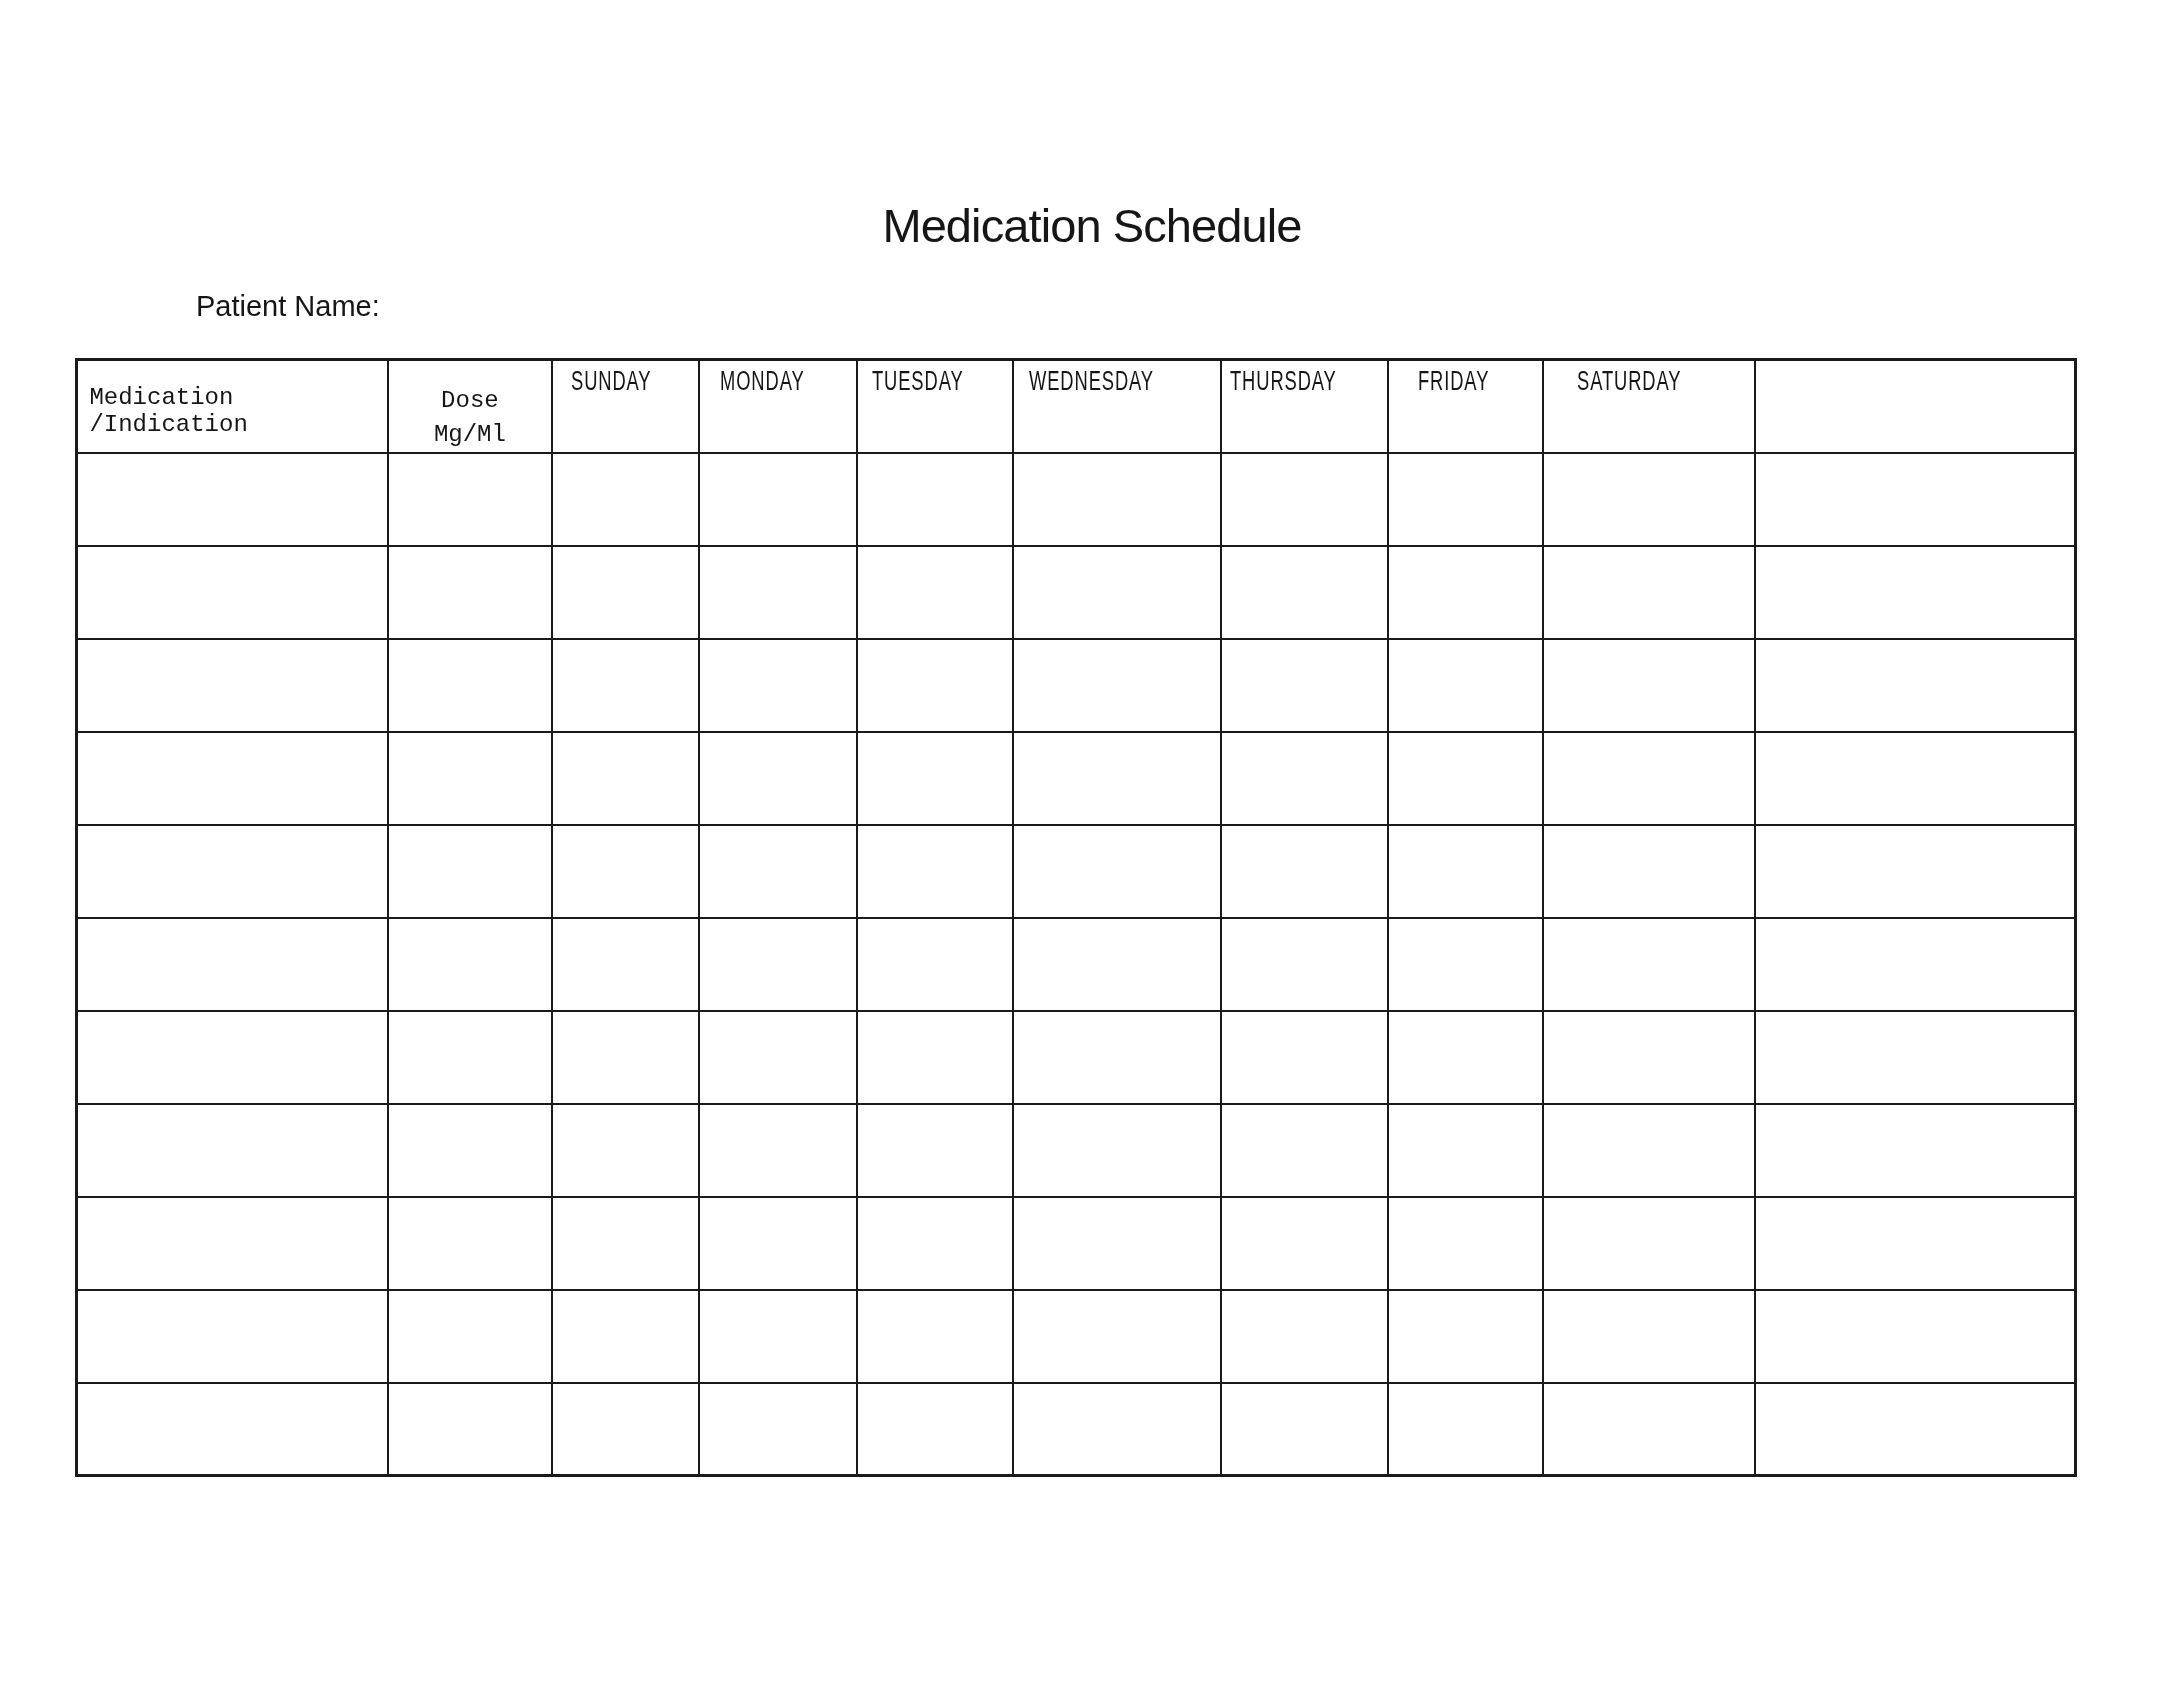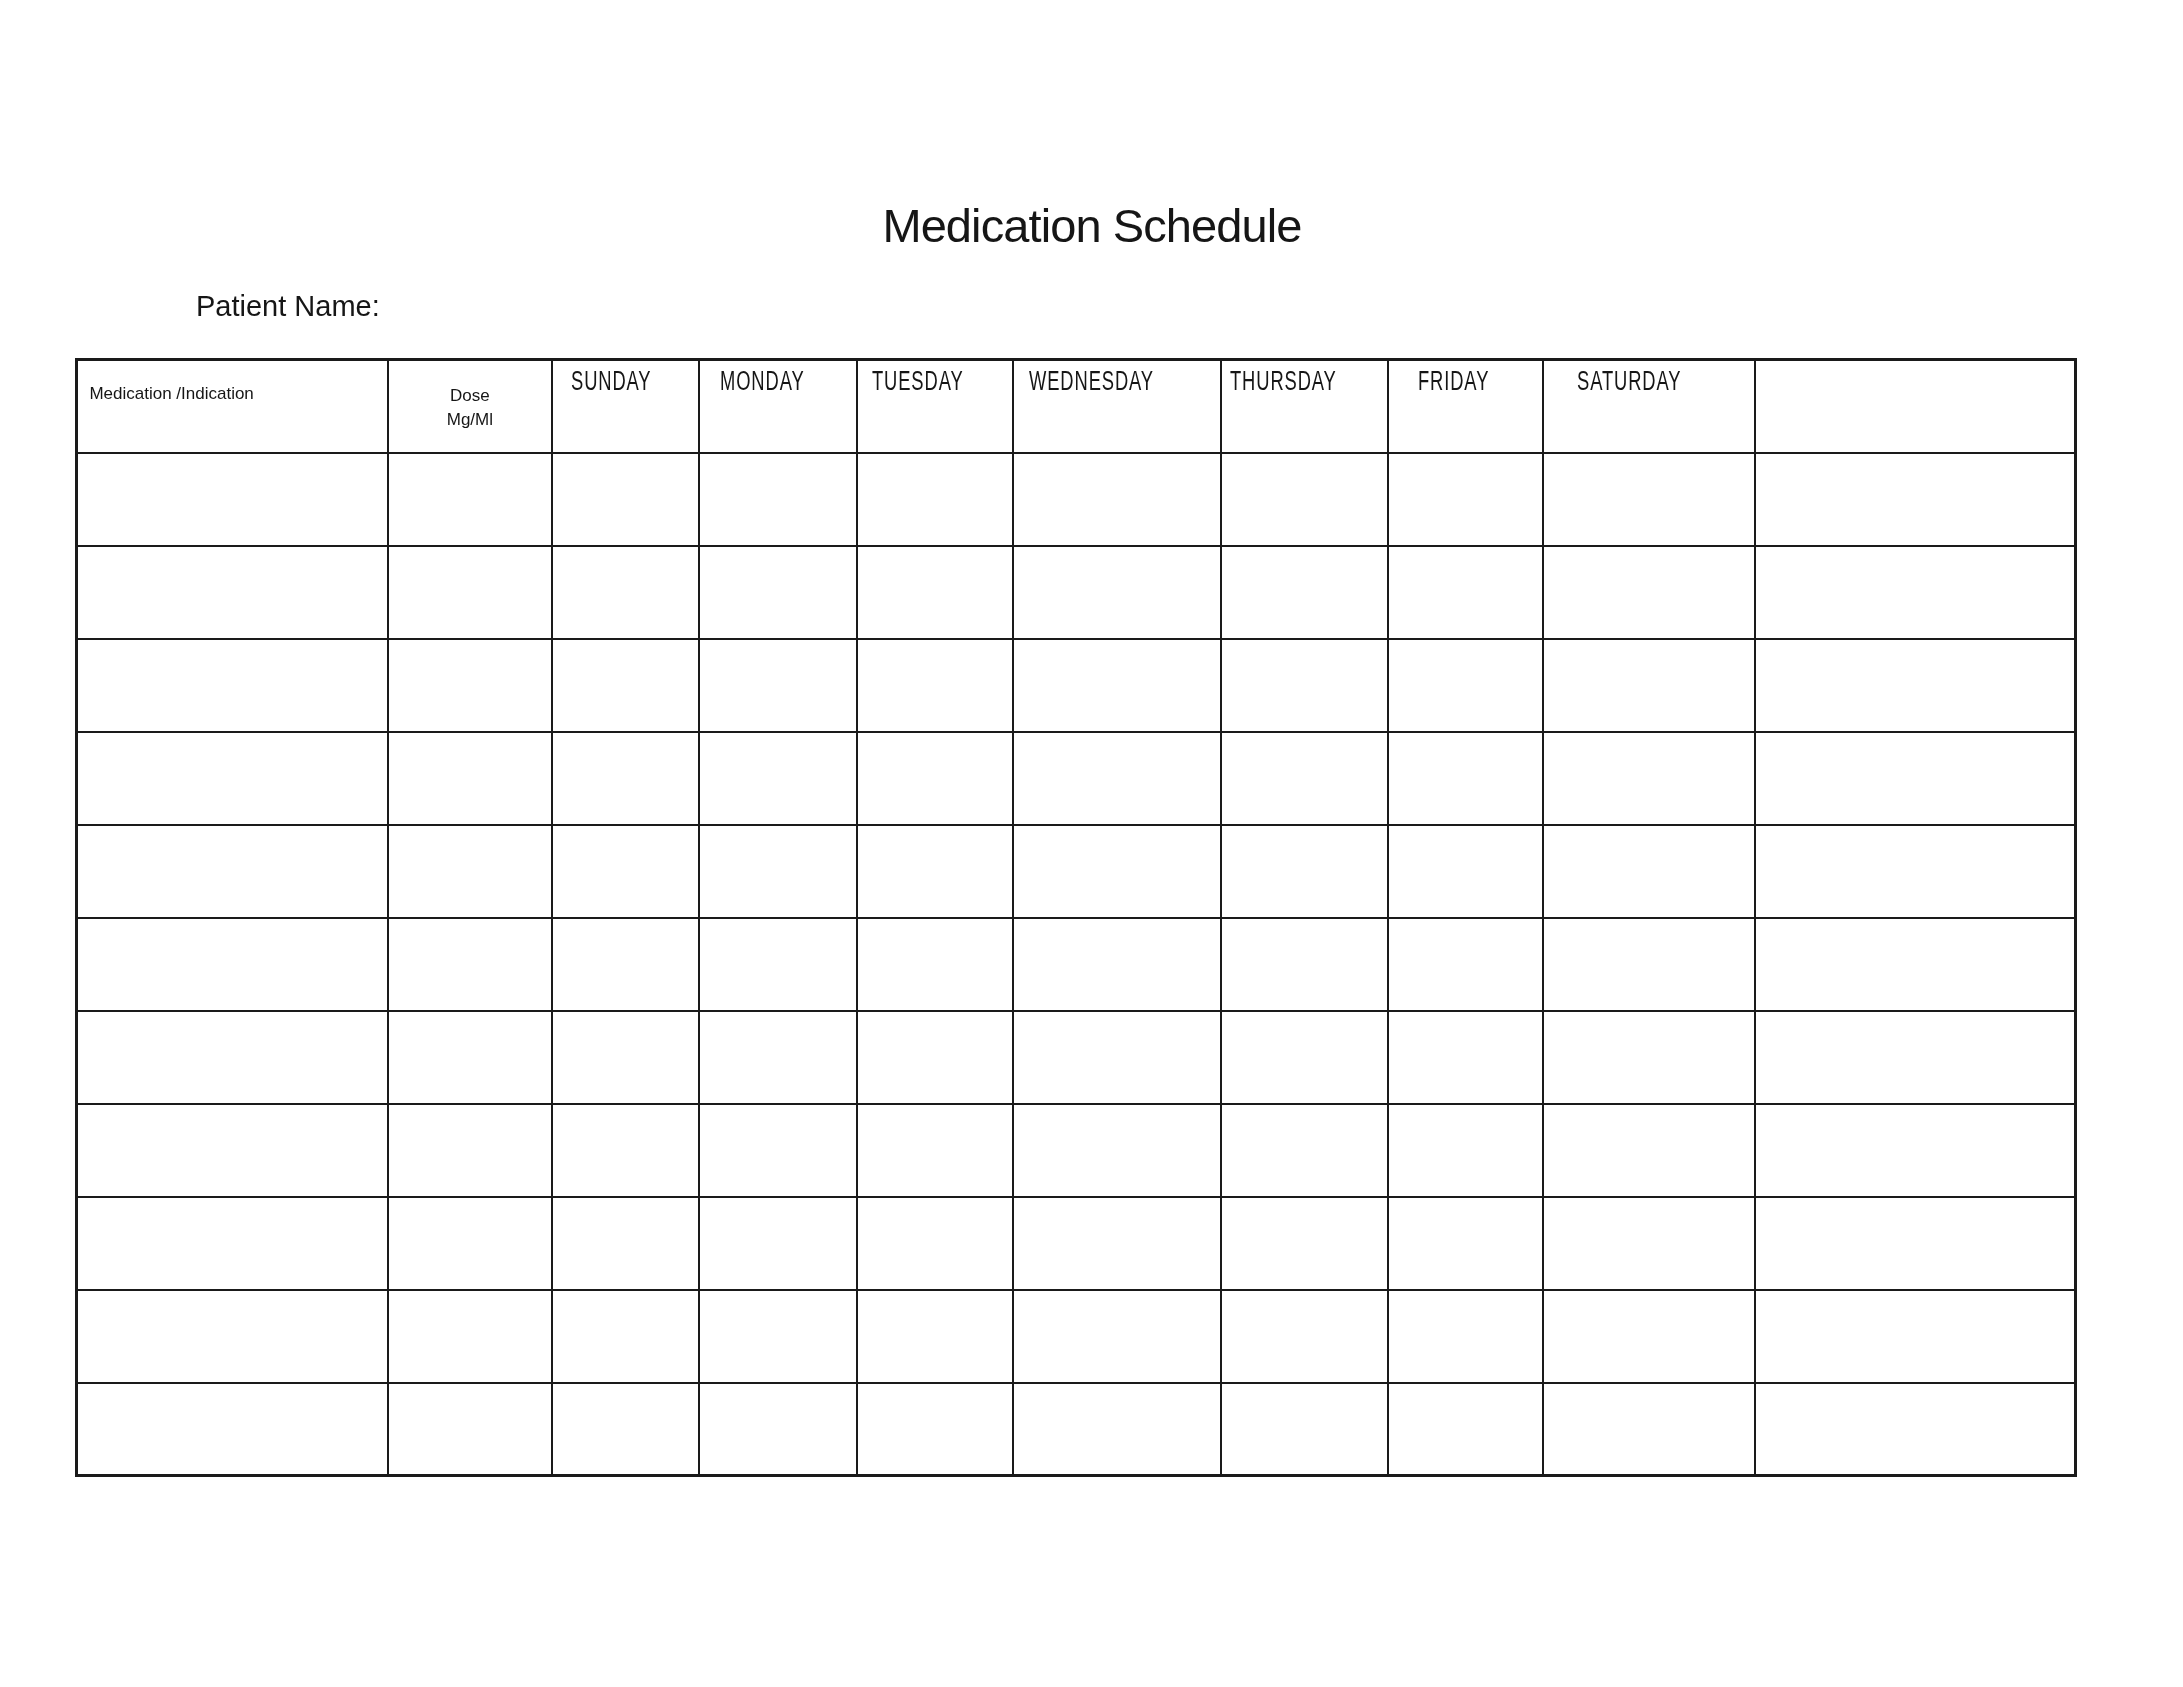--- a/index.html
+++ b/index.html
@@ -45,22 +45,22 @@
     background: var(--bg);
   }
   thead tr { height: 93px; }
   tbody tr { height: 93px; }
   th {
     vertical-align: top;
     font-weight: normal;
     color: var(--text);
   }
   th.serif {
-    font-family: Liberation Sans, sans-serif;
-    font-size: 17px;
+    font-family: Liberation Mono, monospace;
+    font-size: 24px;
     padding-top: 23px;
   }
   th.col-medication {
     text-align: left;
     padding-left: 11.4px;
   }
   th.col-dose {
     text-align: center;
     white-space: pre-line;
     line-height: 1.4;

